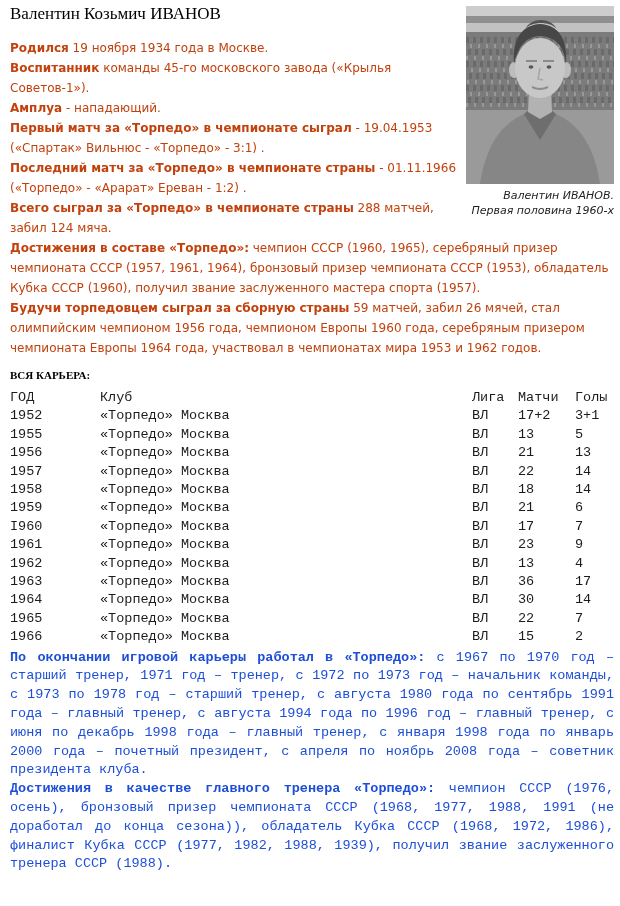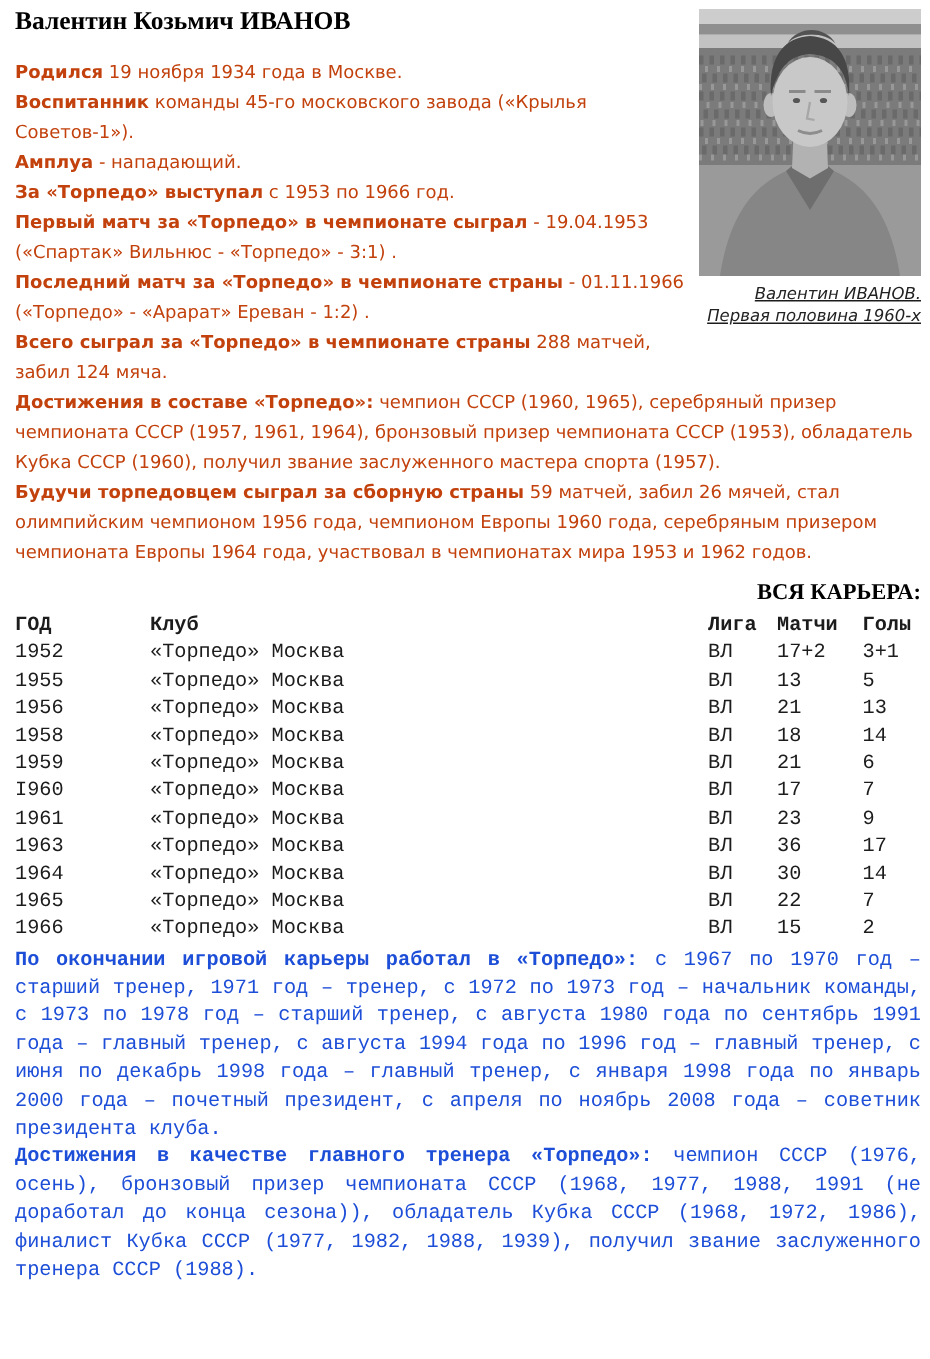--- a/index.html
+++ b/index.html
@@ -5,53 +5,53 @@
   * { margin:0; padding:0; box-sizing:border-box; }
   html, body { background:#ffffff; }
   body {
     width:620px; height:906px; overflow:hidden;
     font-family:"DejaVu Sans", sans-serif;
     color:#1c1c1c;
   }
   .page { padding:4px 6px 0 10px; width:620px; }
 
   
-  .photo-block { float:right; width:148px; margin:2px 0 12px 8px;text-decoration:underline; }
+  .photo-block { float:right; width:148px; margin:2px 0 12px 8px; }
   .photo { width:148px; height:178px; background:#a2a2a2; }
   .photo svg { display:block; }
   .caption {
     margin-top:4px; text-align:right; font-style:italic;
     font-size:11px; line-height:15px; color:#222;
   }
 
   h1.title {
     font-family:"Liberation Serif", serif;
-    font-size:17px; line-height:20px; font-weight:bold; color:#000;
+    font-size:17px; line-height:20px; font-weight:normal; color:#000;
     margin:0 15px 14px 0;
   }
 
   .bio-p { font-size:12px; line-height:20px; color:#c2410c; }
   .bio-p b { font-weight:bold; }
 
   h2.career-heading {
     clear:both;
     font-family:"Liberation Serif", serif;
-    font-size:15px; line-height:17px; font-weight:bold; color:#000;
-    text-align:right; margin:9px 0 5px 0;
+    font-size:11px; line-height:17px; font-weight:bold; color:#000;
+    text-align:left; margin:9px 0 5px 0;
   }
 
   table.career {
     width:604px; border-collapse:collapse; table-layout:fixed;
     font-family:"Liberation Mono", monospace; font-size:13.5px;
   }
   table.career th, table.career td {
     padding:0; line-height:18.4px; text-align:left;
     white-space:nowrap; overflow:hidden; font-weight:normal;
   }
-  table.career th { font-weight:bold; }
+  table.career th { font-weight:normal; }
 
   .after-section { margin-top:2px; }
   .mono-p {
     font-family:"Liberation Mono", monospace;
     font-size:13.5px; line-height:18.8px;
     text-align:justify; color:#1d4ed8;
   }
   .mono-p b { font-weight:bold; }
 </style>
 </head>
@@ -106,21 +106,20 @@
       <div>Первая половина 1960-х</div>
     </div>
   </div>
 
   <h1 class="title">Валентин Козьмич ИВАНОВ</h1>
 
   <div id="bio">
       <p class="bio-p"><b>Родился</b><span> 19 ноября 1934 года в Москве.</span></p>
       <p class="bio-p"><b>Воспитанник</b><span> команды 45-го московского завода («Крылья Советов-1»).</span></p>
       <p class="bio-p"><b>Амплуа</b><span> - нападающий.</span></p>
-      <p class="bio-p"><b>За «Торпедо» выступал</b><span> с 1953 по 1966 год.</span></p>
       <p class="bio-p"><b>Первый матч за «Торпедо» в чемпионате сыграл</b><span> - 19.04.1953 («Спартак» Вильнюс - «Торпедо» - 3:1) .</span></p>
       <p class="bio-p"><b>Последний матч за «Торпедо» в чемпионате страны</b><span> - 01.11.1966 («Торпедо» - «Арарат» Ереван - 1:2) .</span></p>
       <p class="bio-p"><b>Всего сыграл за «Торпедо» в чемпионате страны</b><span> 288 матчей, забил 124 мяча.</span></p>
       <p class="bio-p"><b>Достижения в составе «Торпедо»:</b><span> чемпион СССР (1960, 1965), серебряный призер чемпионата СССР (1957, 1961, 1964), бронзовый призер чемпионата СССР (1953), обладатель Кубка СССР (1960), получил звание заслуженного мастера спорта (1957).</span></p>
       <p class="bio-p"><b>Будучи торпедовцем сыграл за сборную страны</b><span> 59 матчей, забил 26 мячей, стал олимпийским чемпионом 1956 года, чемпионом Европы 1960 года, серебряным призером чемпионата Европы 1964 года, участвовал в чемпионатах мира 1953 и 1962 годов.</span></p>
     </div>
 
   <h2 class="career-heading">ВСЯ КАРЬЕРА:</h2>
 
   <table class="career">
@@ -156,20 +155,27 @@
           <td>5</td>
         </tr>
         <tr>
           <td>1956</td>
           <td>«Торпедо» Москва</td>
           <td>ВЛ</td>
           <td>21</td>
           <td>13</td>
         </tr>
         <tr>
+          <td>1957</td>
+          <td>«Торпедо» Москва</td>
+          <td>ВЛ</td>
+          <td>22</td>
+          <td>14</td>
+        </tr>
+        <tr>
           <td>1958</td>
           <td>«Торпедо» Москва</td>
           <td>ВЛ</td>
           <td>18</td>
           <td>14</td>
         </tr>
         <tr>
           <td>1959</td>
           <td>«Торпедо» Москва</td>
           <td>ВЛ</td>
@@ -182,20 +188,27 @@
           <td>ВЛ</td>
           <td>17</td>
           <td>7</td>
         </tr>
         <tr>
           <td>1961</td>
           <td>«Торпедо» Москва</td>
           <td>ВЛ</td>
           <td>23</td>
           <td>9</td>
+        </tr>
+        <tr>
+          <td>1962</td>
+          <td>«Торпедо» Москва</td>
+          <td>ВЛ</td>
+          <td>13</td>
+          <td>4</td>
         </tr>
         <tr>
           <td>1963</td>
           <td>«Торпедо» Москва</td>
           <td>ВЛ</td>
           <td>36</td>
           <td>17</td>
         </tr>
         <tr>
           <td>1964</td>

